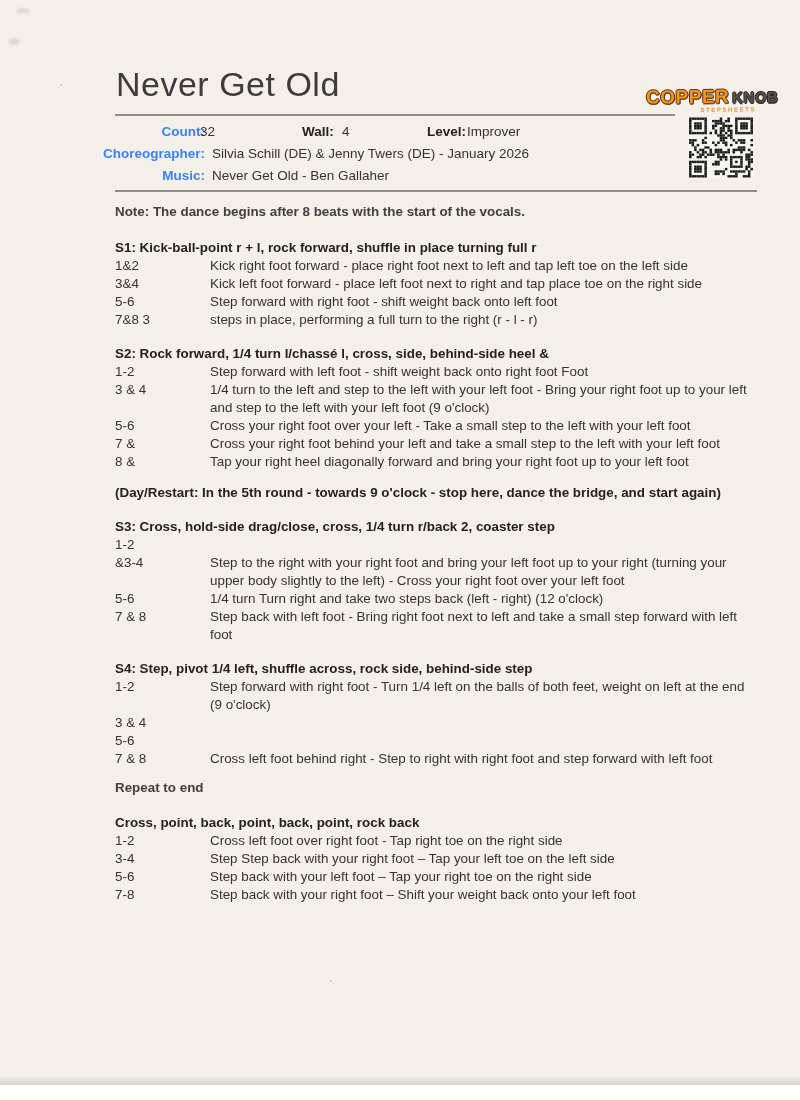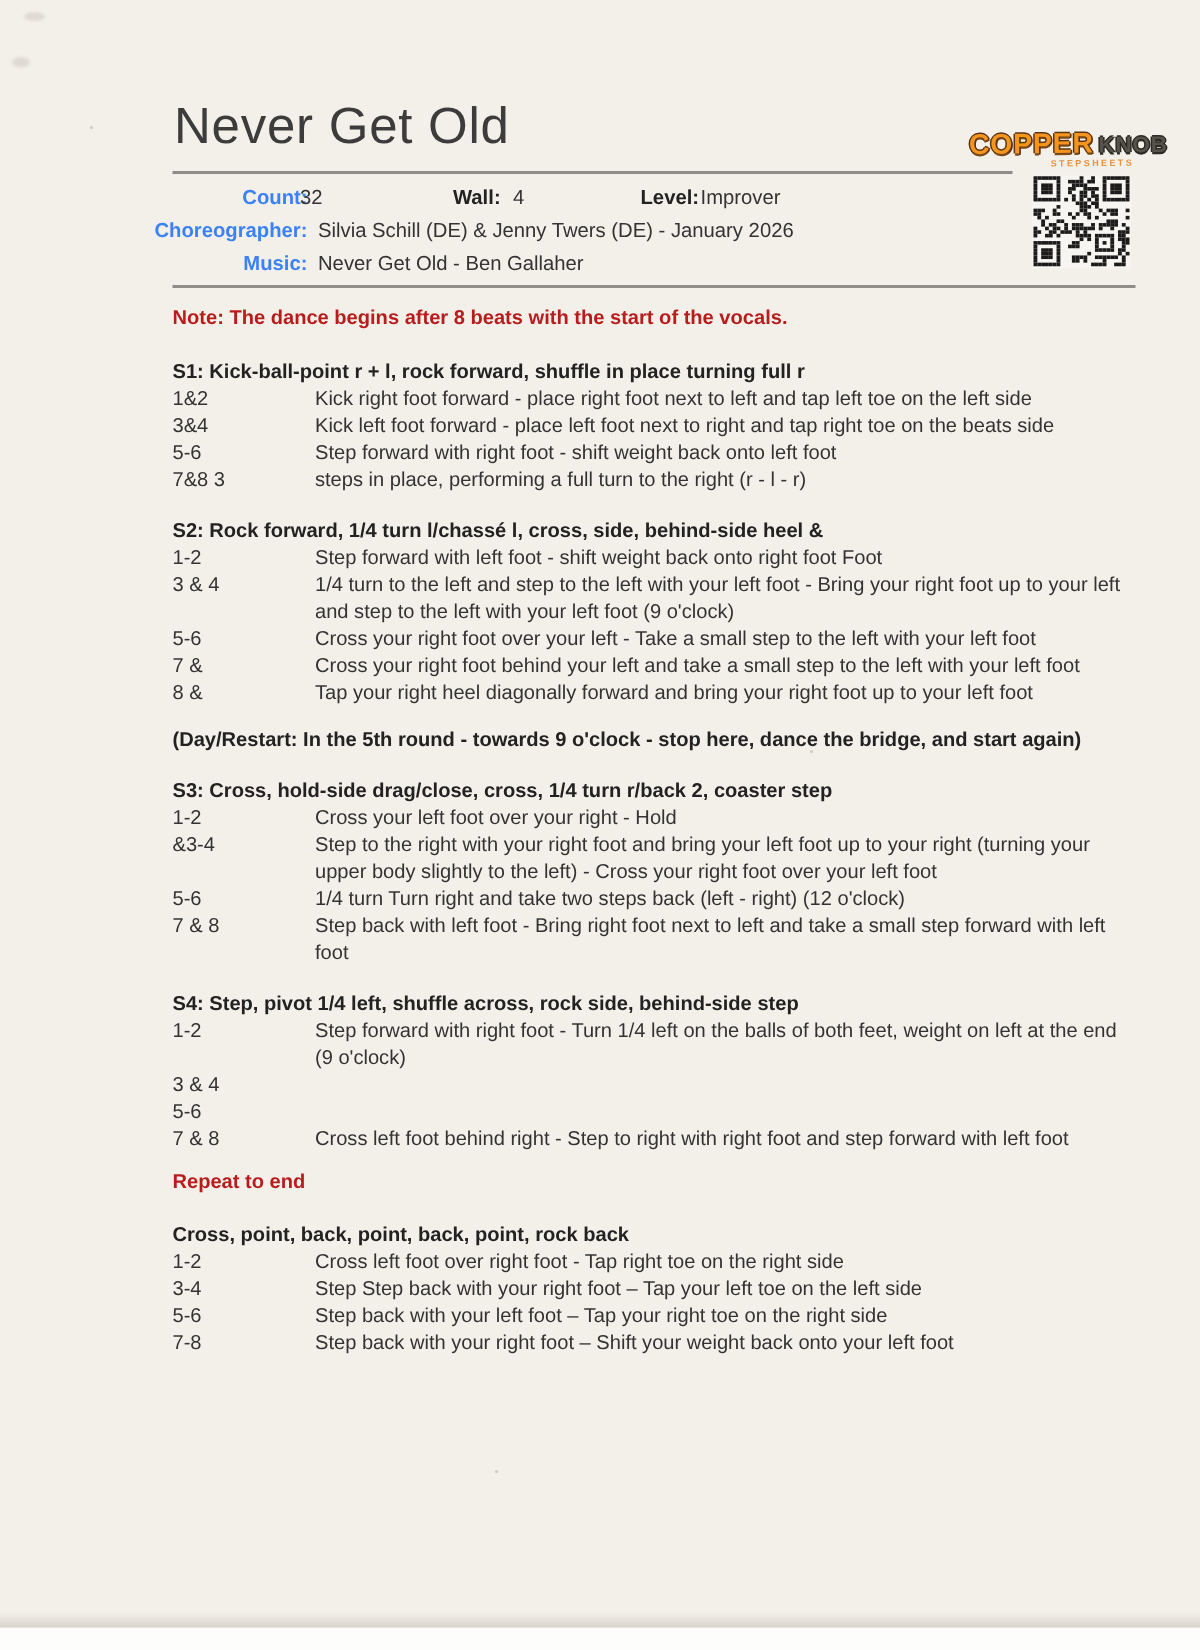--- a/index.html
+++ b/index.html
@@ -26,21 +26,21 @@
   
   .meta{position:absolute;left:0;top:0;width:800px;font-size:13.5px;}
   .meta .mlabel{position:absolute;right:595px;font-weight:700;white-space:nowrap;color:#3b82f6;}
   .meta .mvalue{position:absolute;white-space:nowrap;color:#333;}
   .r1{top:124px;} .r2{top:146px;} .r3{top:168px;}
   .qr{position:absolute;left:688px;top:117px;width:66px;height:62px;}
   .qr svg{display:block;}
 
   
   .body-flow{position:absolute;left:115px;top:203px;width:643px;font-size:13.4px;line-height:18px;color:#333;}
-  .note-line,.plain-line{font-weight:700;color:#b91c1c;}
+  .note-line,.plain-line{font-weight:700;color:#404040;}
   .note-line{margin-bottom:18px;}
   .section{margin-top:16px;}
   .section:first-of-type{margin-top:0;}
   .sec-header{font-weight:700;color:#222;}
   .step-row{display:flex;}
   .count-cell{flex:0 0 95px;}
   .step-text{flex:1 1 auto;}
   .callout-line{font-weight:700;color:#222;margin-top:13px;margin-bottom:15px;}
   .plain-line{margin-top:11px;}
   .plain-line + .plain-line{margin-top:12px;}
@@ -377,21 +377,21 @@
   <div class="body-flow">
       <div class="note-line">Note: The dance begins after 8 beats with the start of the vocals.</div>
       <div class="section">
         <div class="sec-header">S1: Kick-ball-point r + l, rock forward, shuffle in place turning full r</div>
         <div class="step-row">
           <div class="count-cell">1&amp;2</div>
           <div class="step-text">Kick right foot forward - place right foot next to left and tap left toe on the left side</div>
         </div>
         <div class="step-row">
           <div class="count-cell">3&amp;4</div>
-          <div class="step-text">Kick left foot forward - place left foot next to right and tap right toe on the beats side</div>
+          <div class="step-text">Kick left foot forward - place left foot next to right and tap place toe on the right side</div>
         </div>
         <div class="step-row">
           <div class="count-cell">5-6</div>
           <div class="step-text">Step forward with right foot - shift weight back onto left foot</div>
         </div>
         <div class="step-row">
           <div class="count-cell">7&amp;8 3</div>
           <div class="step-text">steps in place, performing a full turn to the right (r - l - r)</div>
         </div>
       </div>
@@ -416,21 +416,20 @@
         <div class="step-row">
           <div class="count-cell">8 &amp;</div>
           <div class="step-text">Tap your right heel diagonally forward and bring your right foot up to your left foot</div>
         </div>
       </div>
       <div class="callout-line">(Day/Restart: In the 5th round - towards 9 o'clock - stop here, dance the bridge, and start again)</div>
       <div class="section">
         <div class="sec-header">S3: Cross, hold-side drag/close, cross, 1/4 turn r/back 2, coaster step</div>
         <div class="step-row">
           <div class="count-cell">1-2</div>
-          <div class="step-text">Cross your left foot over your right - Hold</div>
         </div>
         <div class="step-row">
           <div class="count-cell">&amp;3-4</div>
           <div class="step-text">Step to the right with your right foot and bring your left foot up to your right (turning your upper body slightly to the left) - Cross your right foot over your left foot</div>
         </div>
         <div class="step-row">
           <div class="count-cell">5-6</div>
           <div class="step-text">1/4 turn Turn right and take two steps back (left - right) (12 o'clock)</div>
         </div>
         <div class="step-row">

